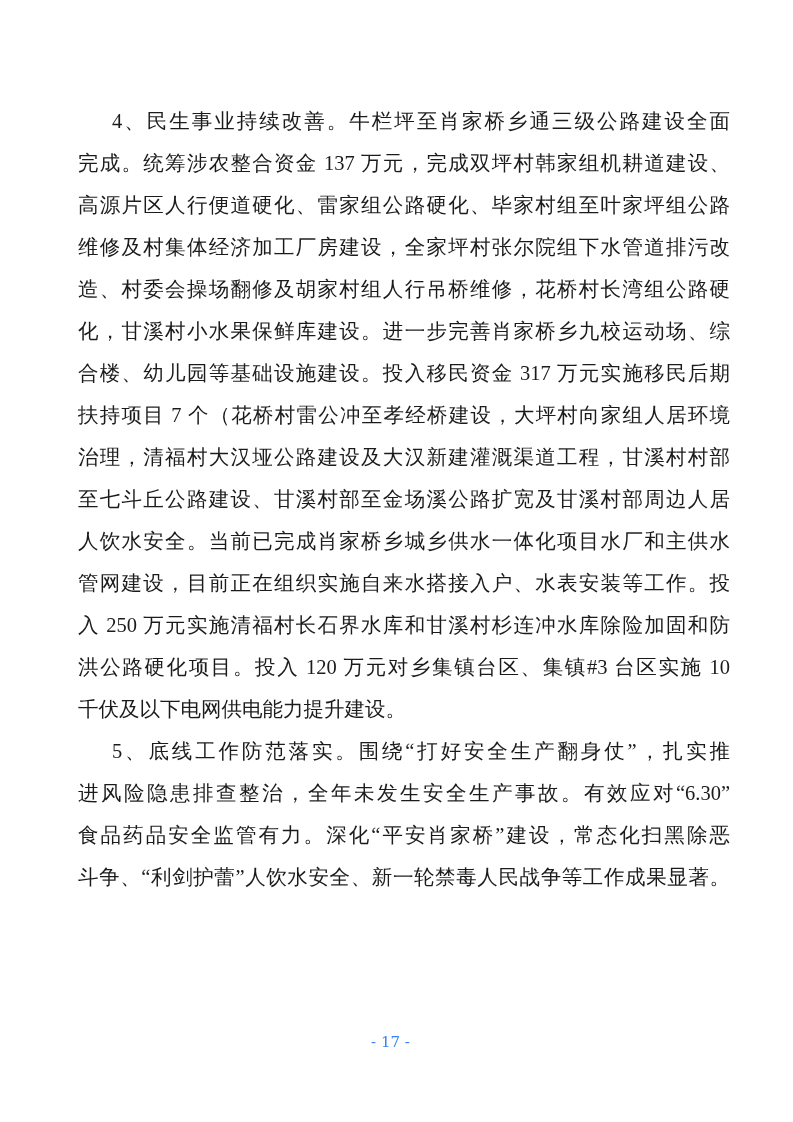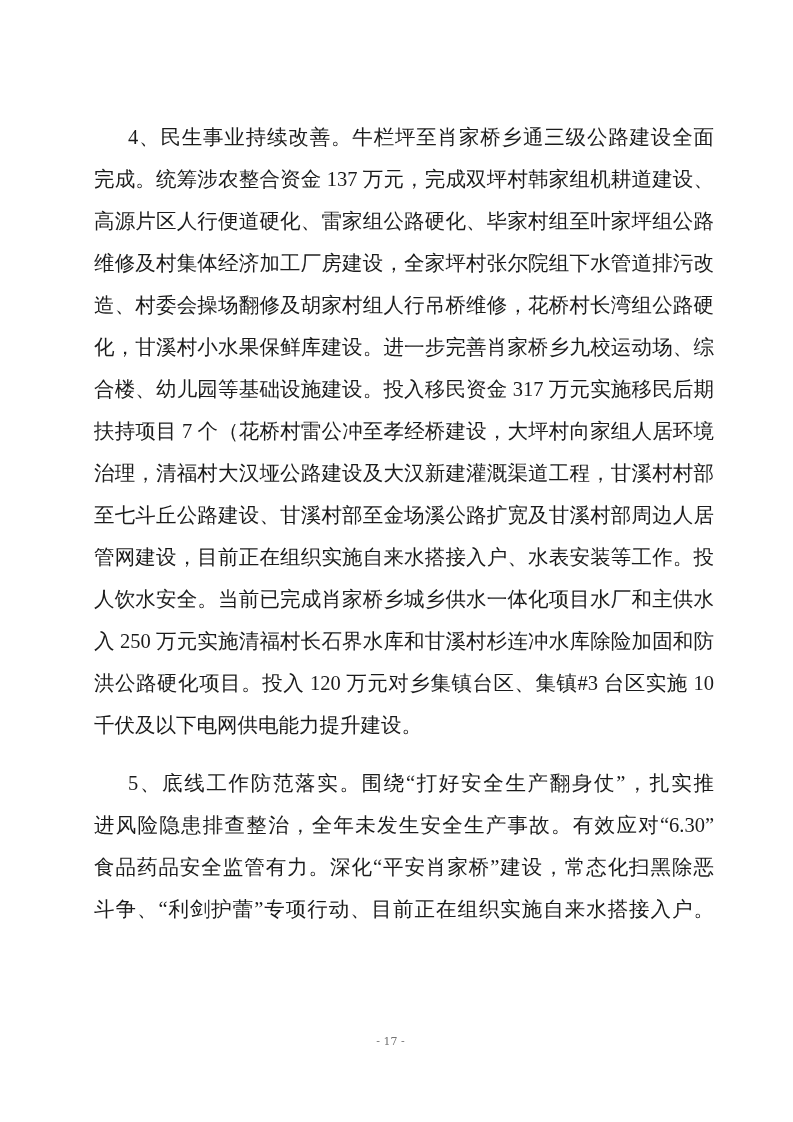--- a/index.html
+++ b/index.html
@@ -17,21 +17,21 @@
     font-family: "Liberation Serif", "DejaVu Serif", serif;
     color: #1b1b1b;
   }
   .text-block {
     position: absolute;
     left: 78px;
     top: 100px;
     width: 652px;
   }
   .paragraph {
-    margin: 16px;
+    margin: 0;
     padding: 0;
   }
   .line {
     font-size: 20.5px;
     line-height: 42px;
     text-align: justify;
     text-align-last: justify;
     word-break: keep-all;
     overflow: hidden;
     max-height: 42px;
@@ -41,49 +41,49 @@
   }
   .line.para-end {
     text-align-last: left;
   }
   .page-number {
     position: absolute;
     left: 0;
     right: 12px;
     top: 1031px;
     text-align: center;
-    font-size: 11px;
+    font-size: 15px;
     line-height: 22px;
-    color: #737373;
+    color: #3b82f6;
     font-family: "DejaVu Serif", "Liberation Serif", serif;
   }
 </style>
 </head>
 <body>
 
 <div class="page">
   <div class="text-block" id="text-block">
       <div class="paragraph">
         <div class="line first">4、民生事业持续改善。牛栏坪至肖家桥乡通三级公路建设全面</div>
         <div class="line">完成。统筹涉农整合资金 137 万元，完成双坪村韩家组机耕道建设、</div>
         <div class="line">高源片区人行便道硬化、雷家组公路硬化、毕家村组至叶家坪组公路</div>
         <div class="line">维修及村集体经济加工厂房建设，全家坪村张尔院组下水管道排污改</div>
         <div class="line">造、村委会操场翻修及胡家村组人行吊桥维修，花桥村长湾组公路硬</div>
         <div class="line">化，甘溪村小水果保鲜库建设。进一步完善肖家桥乡九校运动场、综</div>
         <div class="line">合楼、幼儿园等基础设施建设。投入移民资金 317 万元实施移民后期</div>
         <div class="line">扶持项目 7 个（花桥村雷公冲至孝经桥建设，大坪村向家组人居环境</div>
         <div class="line">治理，清福村大汉垭公路建设及大汉新建灌溉渠道工程，甘溪村村部</div>
         <div class="line">至七斗丘公路建设、甘溪村部至金场溪公路扩宽及甘溪村部周边人居</div>
+        <div class="line">人饮水安全。当前已完成肖家桥乡城乡供水一体化项目水厂和主供水</div>
         <div class="line">管网建设，目前正在组织实施自来水搭接入户、水表安装等工作。投</div>
-        <div class="line">人饮水安全。当前已完成肖家桥乡城乡供水一体化项目水厂和主供水</div>
         <div class="line">入 250 万元实施清福村长石界水库和甘溪村杉连冲水库除险加固和防</div>
         <div class="line">洪公路硬化项目。投入 120 万元对乡集镇台区、集镇#3 台区实施 10</div>
         <div class="line para-end">千伏及以下电网供电能力提升建设。</div>
       </div>
       <div class="paragraph">
         <div class="line first">5、底线工作防范落实。围绕“打好安全生产翻身仗”，扎实推</div>
         <div class="line">进风险隐患排查整治，全年未发生安全生产事故。有效应对“6.30”</div>
         <div class="line">食品药品安全监管有力。深化“平安肖家桥”建设，常态化扫黑除恶</div>
-        <div class="line">斗争、“利剑护蕾”专项行动、目前正在组织实施自来水搭接入户。</div>
+        <div class="line">斗争、“利剑护蕾”人饮水安全、新一轮禁毒人民战争等工作成果显著。</div>
       </div>
     </div>
   <div class="page-number">- 17 -</div>
 </div>
 
 </body></html>

